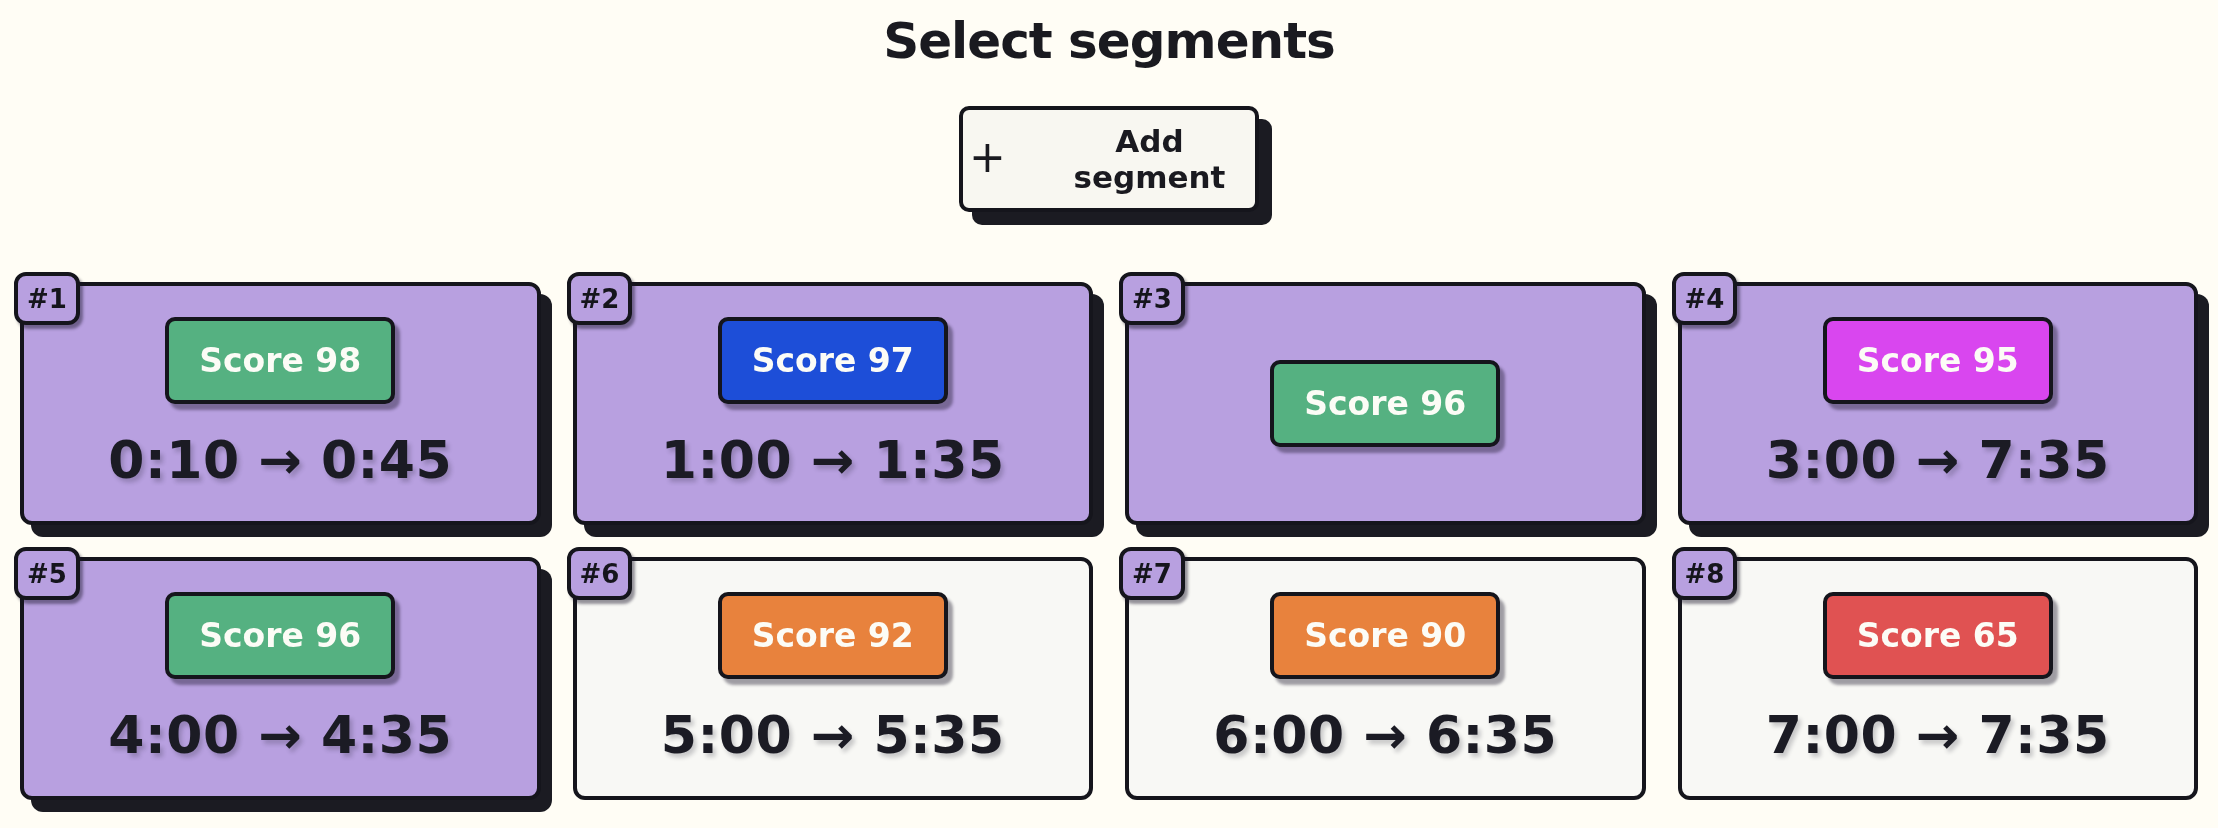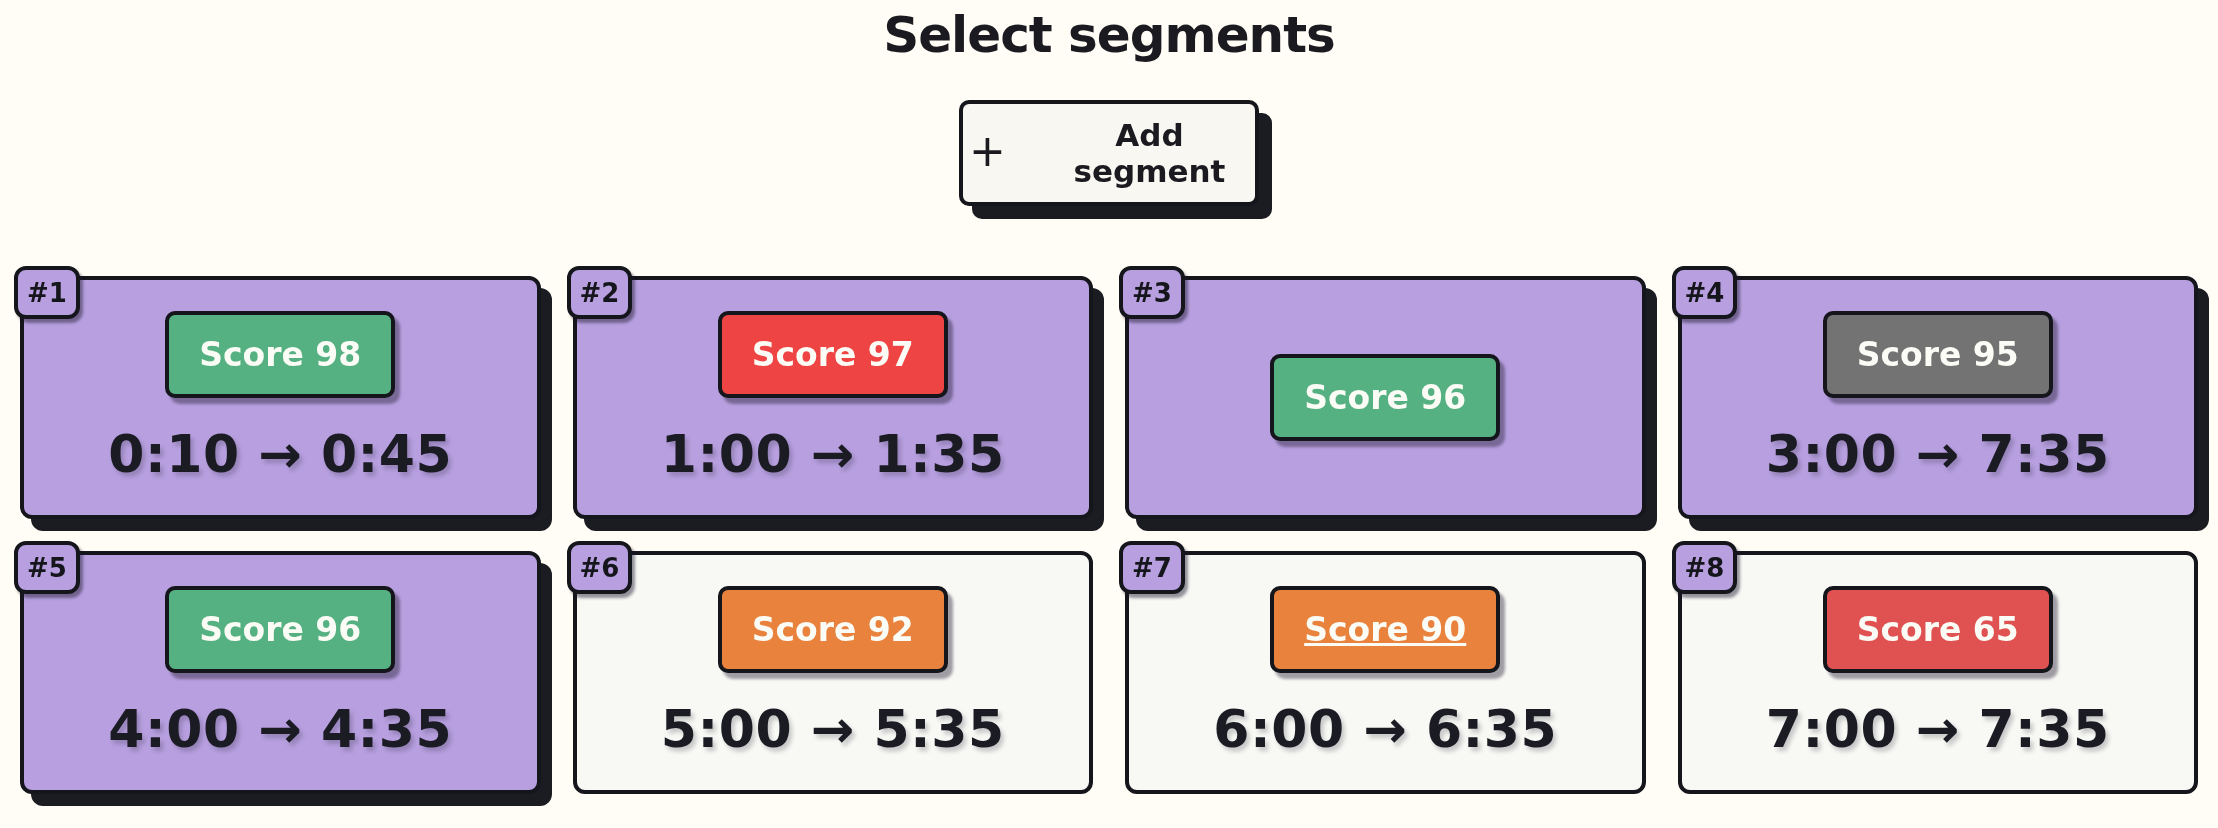--- a/index.html
+++ b/index.html
@@ -9,21 +9,21 @@
   }
   *{box-sizing:border-box;}
   html,body{margin:0;padding:0;}
   body{
     width:2218px;height:828px;
     background:var(--page-bg);
     font-family:"DejaVu Sans","Liberation Sans",sans-serif;
     overflow:hidden;
   }
   .title{
-    margin:0;padding-top:6px;
+    margin:0;padding-top:12px;
     text-align:center;
     font-size:50px;font-weight:800;letter-spacing:-1px;
     color:#1A1A20;
   }
   .add-btn{
     display:flex;align-items:center;justify-content:center;gap:44px;
     margin:36px auto 0;
     width:300px;height:106px;
     background:#F8F7F1;
     border:4px solid var(--border);
@@ -97,50 +97,50 @@
 
   <div class="grid">
   <div class="card selected">
     <div class="num-badge">#1</div>
     <div class="score-pill" style="background: rgb(85, 177, 129);">Score 98</div>
     <div class="time">0:10 → 0:45</div>
   </div>
 
   <div class="card selected">
     <div class="num-badge">#2</div>
-    <div class="score-pill" style="background: #ef4444;">Score 97</div>
+    <div class="score-pill" style="background: #1d4ed8;">Score 97</div>
     <div class="time">1:00 → 1:35</div>
   </div>
 
   <div class="card selected">
     <div class="num-badge">#3</div>
     <div class="score-pill" style="background: rgb(85, 177, 129);">Score 96</div>
   </div>
 
   <div class="card selected">
     <div class="num-badge">#4</div>
-    <div class="score-pill" style="background: #737373;">Score 95</div>
+    <div class="score-pill" style="background: #d946ef;">Score 95</div>
     <div class="time">3:00 → 7:35</div>
   </div>
 
   <div class="card selected">
     <div class="num-badge">#5</div>
     <div class="score-pill" style="background: rgb(85, 177, 129);">Score 96</div>
     <div class="time">4:00 → 4:35</div>
   </div>
 
   <div class="card unselected">
     <div class="num-badge">#6</div>
     <div class="score-pill" style="background: rgb(232, 130, 61);">Score 92</div>
     <div class="time">5:00 → 5:35</div>
   </div>
 
   <div class="card unselected">
     <div class="num-badge">#7</div>
-    <div class="score-pill" style="background: rgb(232, 130, 61); text-decoration: underline;">Score 90</div>
+    <div class="score-pill" style="background: rgb(232, 130, 61);">Score 90</div>
     <div class="time">6:00 → 6:35</div>
   </div>
 
   <div class="card unselected">
     <div class="num-badge">#8</div>
     <div class="score-pill" style="background: rgb(224, 82, 82);">Score 65</div>
     <div class="time">7:00 → 7:35</div>
   </div>
 </div>
 </div>

